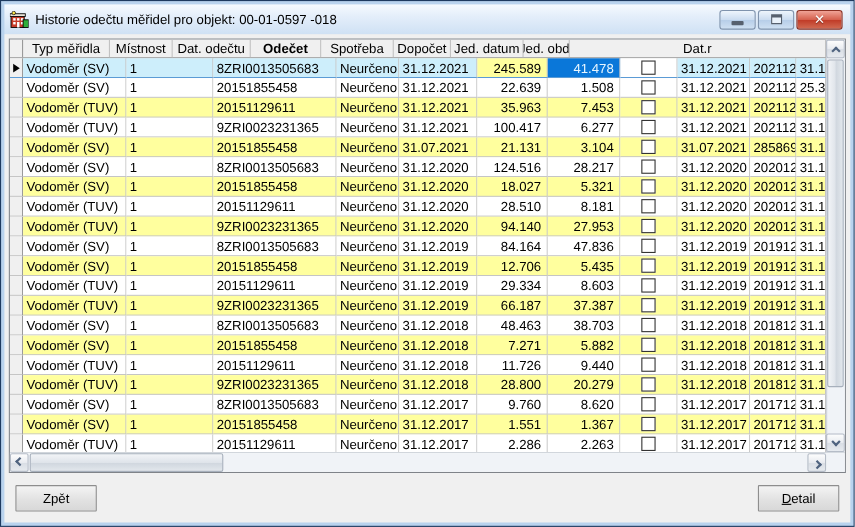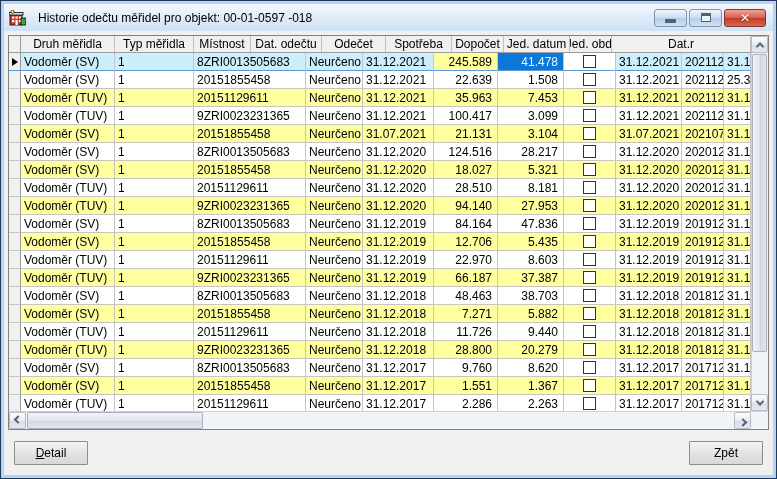--- a/index.html
+++ b/index.html
@@ -11,21 +11,21 @@
     border:1px solid #1e3a5f;
     background:#b9d3ee;
     padding:3px;
     box-shadow:2px 2px 6px rgba(0,0,0,.35);
   }
   .titlebar{
     height:27px; display:flex; align-items:center; padding:0 5px;
     background:linear-gradient(#f6fafe 0%,#e4eefa 40%,#cfe1f4 100%);
   }
   .app-icon{ width:17px; height:16px; flex:0 0 auto; }
-  .title-text{ margin-left:12px; flex:1; white-space:nowrap; overflow:hidden; }
+  .title-text{ margin-left:6px; flex:1; white-space:nowrap; overflow:hidden; }
   .caption-buttons{ display:flex; gap:2px; margin-right:2px; }
   .cap-btn{
     width:33px; height:18px; border:1px solid #7f93ad; border-radius:3px;
     background:linear-gradient(#eef5fc,#cbdcf0 50%,#b6cde8 51%,#cfe0f2);
     display:flex; align-items:center; justify-content:center; cursor:default;
   }
   .cap-btn.close{
     width:42px;
     background:linear-gradient(#f0a396,#d55f4c 50%,#c03a26 51%,#d16a52);
     border-color:#8c3022;
@@ -133,25 +133,24 @@
     </span>
   </div>
 
   <div class="client">
 
     <div class="grid">
       <div class="grid-top">
         <div class="grid-main">
           <div class="grid-header">
               <div class="hcell gutter" style="width: 12px;"></div>
-              <div class="hcell" style="width: 94px;">Druh měřidla</div>
               <div class="hcell" style="width: 79px;">Typ měřidla</div>
               <div class="hcell" style="width: 57px;">Místnost</div>
               <div class="hcell" style="width: 71px;">Dat. odečtu</div>
-              <div class="hcell" style="width: 64px;">Odečet</div>
+              <div class="hcell" style="width: 64px; font-weight: bold;">Odečet</div>
               <div class="hcell" style="width: 66px;">Spotřeba</div>
               <div class="hcell" style="width: 52px;">Dopočet</div>
               <div class="hcell" style="width: 66px;">Jed. datum</div>
               <div class="hcell" style="width: 42px;">Jed. obd.</div>
               <div class="hcell" style="flex: 1 1 0%;">Dat.r</div>
             </div>
           <div class="rows">
               <div class="row selected">
                 <div class="cell gutter" style="width: 12px;">
                   <span class="marker"></span>
@@ -203,42 +202,42 @@
                 <div class="cell" style="flex: 1 1 0%;">31.1</div>
               </div>
               <div class="row white">
                 <div class="cell gutter" style="width: 12px;"></div>
                 <div class="cell" style="width: 94px;">Vodoměr (TUV)</div>
                 <div class="cell" style="width: 79px;">1</div>
                 <div class="cell" style="width: 112px;">9ZRI0023231365</div>
                 <div class="cell" style="width: 57px;">Neurčeno</div>
                 <div class="cell" style="width: 71px;">31.12.2021</div>
                 <div class="cell right" style="width: 64px;">100.417</div>
-                <div class="cell right" style="width: 66px;">3.099</div>
+                <div class="cell right" style="width: 66px;">6.277</div>
                 <div class="cell center" style="width: 52px;">
                   <span class="checkbox"></span>
                 </div>
                 <div class="cell" style="width: 66px;">31.12.2021</div>
                 <div class="cell" style="width: 42px;">202112</div>
                 <div class="cell" style="flex: 1 1 0%;">31.1</div>
               </div>
               <div class="row yellow">
                 <div class="cell gutter" style="width: 12px;"></div>
                 <div class="cell" style="width: 94px;">Vodoměr (SV)</div>
                 <div class="cell" style="width: 79px;">1</div>
                 <div class="cell" style="width: 112px;">20151855458</div>
                 <div class="cell" style="width: 57px;">Neurčeno</div>
                 <div class="cell" style="width: 71px;">31.07.2021</div>
                 <div class="cell right" style="width: 64px;">21.131</div>
                 <div class="cell right" style="width: 66px;">3.104</div>
                 <div class="cell center" style="width: 52px;">
                   <span class="checkbox"></span>
                 </div>
                 <div class="cell" style="width: 66px;">31.07.2021</div>
-                <div class="cell" style="width: 42px;">202107</div>
+                <div class="cell" style="width: 42px;">285869</div>
                 <div class="cell" style="flex: 1 1 0%;">31.1</div>
               </div>
               <div class="row white">
                 <div class="cell gutter" style="width: 12px;"></div>
                 <div class="cell" style="width: 94px;">Vodoměr (SV)</div>
                 <div class="cell" style="width: 79px;">1</div>
                 <div class="cell" style="width: 112px;">8ZRI0013505683</div>
                 <div class="cell" style="width: 57px;">Neurčeno</div>
                 <div class="cell" style="width: 71px;">31.12.2020</div>
                 <div class="cell right" style="width: 64px;">124.516</div>
@@ -330,21 +329,21 @@
                 <div class="cell" style="width: 42px;">201912</div>
                 <div class="cell" style="flex: 1 1 0%;">31.1</div>
               </div>
               <div class="row white">
                 <div class="cell gutter" style="width: 12px;"></div>
                 <div class="cell" style="width: 94px;">Vodoměr (TUV)</div>
                 <div class="cell" style="width: 79px;">1</div>
                 <div class="cell" style="width: 112px;">20151129611</div>
                 <div class="cell" style="width: 57px;">Neurčeno</div>
                 <div class="cell" style="width: 71px;">31.12.2019</div>
-                <div class="cell right" style="width: 64px;">22.970</div>
+                <div class="cell right" style="width: 64px;">29.334</div>
                 <div class="cell right" style="width: 66px;">8.603</div>
                 <div class="cell center" style="width: 52px;">
                   <span class="checkbox"></span>
                 </div>
                 <div class="cell" style="width: 66px;">31.12.2019</div>
                 <div class="cell" style="width: 42px;">201912</div>
                 <div class="cell" style="flex: 1 1 0%;">31.1</div>
               </div>
               <div class="row yellow">
                 <div class="cell gutter" style="width: 12px;"></div>
@@ -494,22 +493,22 @@
           <span class="sb-thumb" style="left:18px; width:176px;"></span>
           <span class="sb-btn" style="right:0;">
               <span class="chev right"></span>
             </span>
         </div>
         <div class="corner"></div>
       </div>
     </div>
 
     <div class="button-row">
+      <button class="win-btn">
+          <span class="accel-first">Zpět</span>
+        </button>
       <button class="win-btn accel">
           <span class="accel-first">Detail</span>
         </button>
-      <button class="win-btn">
-          <span class="accel-first">Zpět</span>
-        </button>
     </div>
 
   </div>
 </div>
 
 </body></html>

